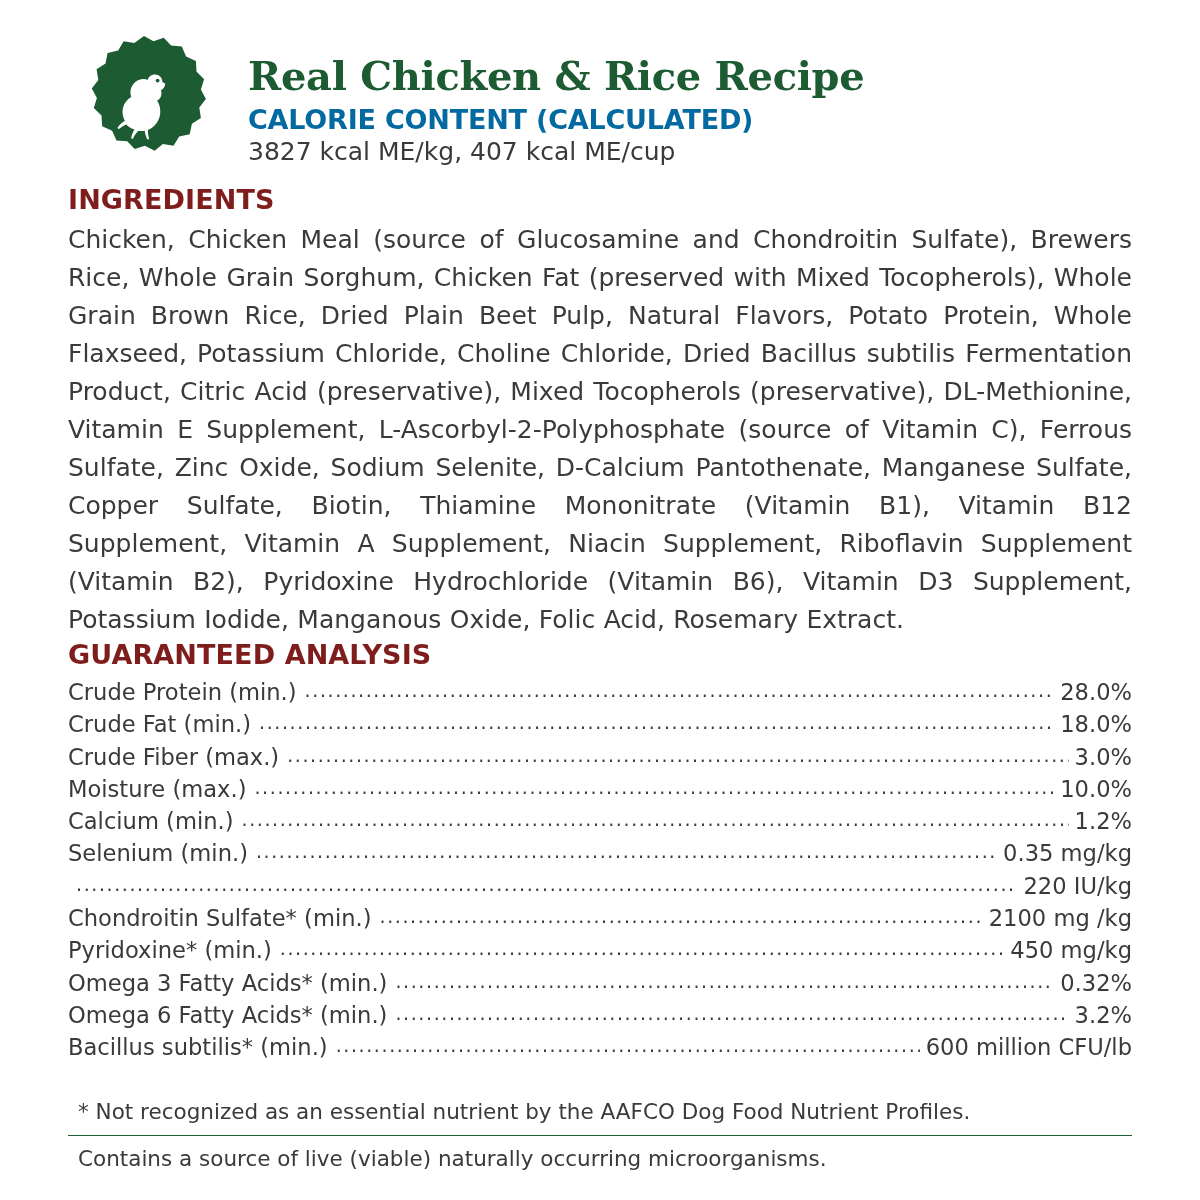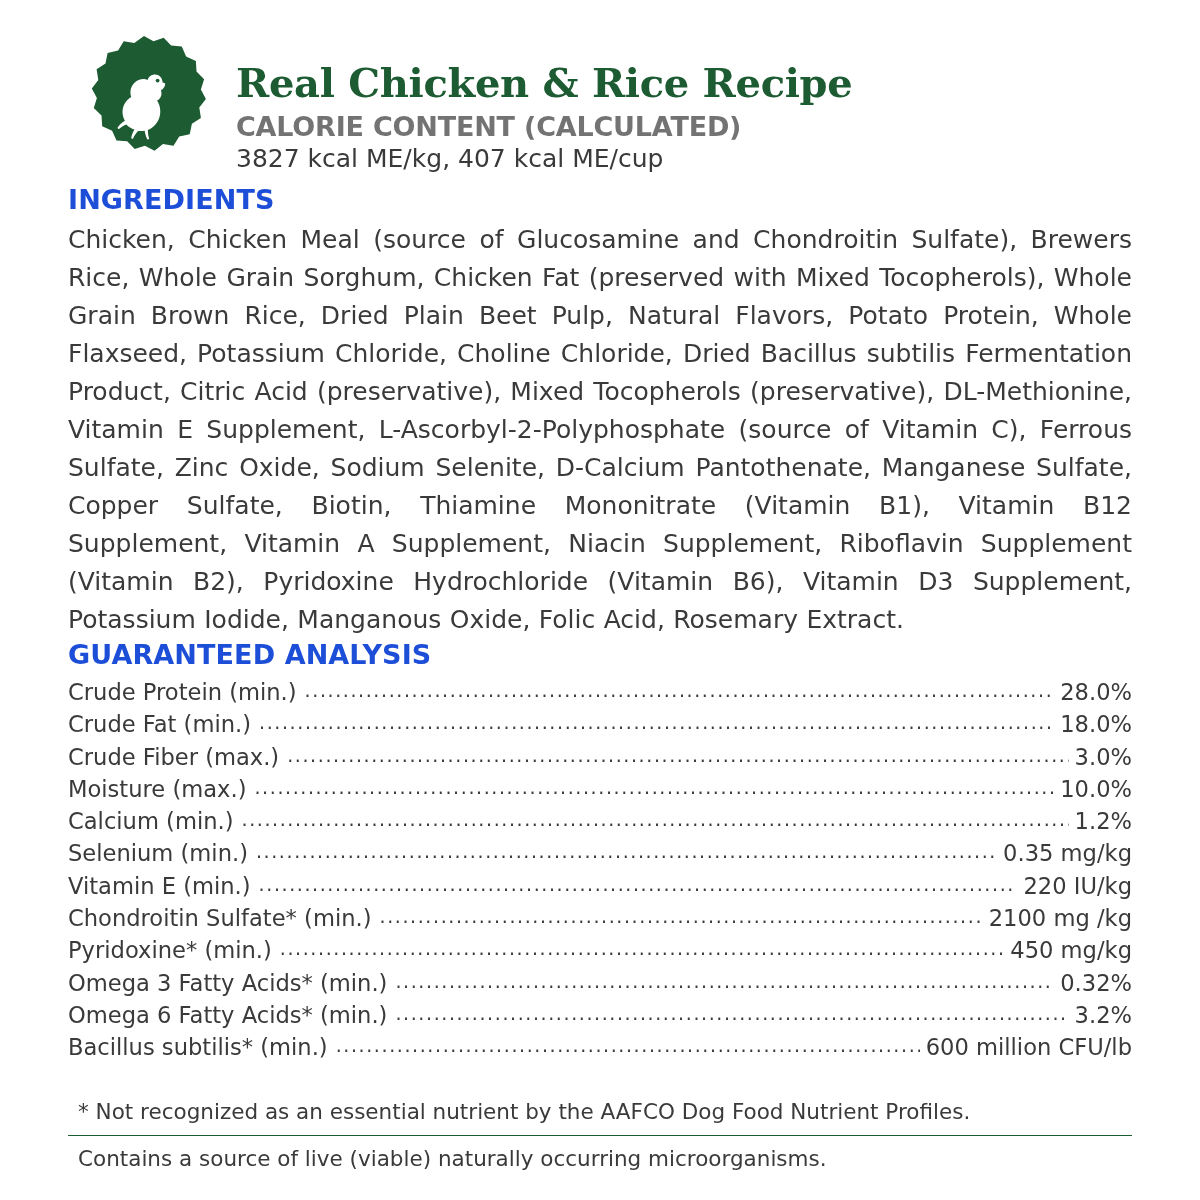--- a/index.html
+++ b/index.html
@@ -18,22 +18,22 @@
     position: relative;
     width: 1200px;
     height: 1200px;
     box-sizing: border-box;
     padding: 28px 68px 0 68px;
   }
 
   
   .header {
     display: flex;
-    align-items: flex-end;
-    gap: 22px;
+    align-items: center;
+    gap: 34px;
     padding-left: 6px;
     margin-bottom: 10px;
   }
   .badge {
     width: 140px;
     height: 140px;
     flex: 0 0 140px;
     position: relative;
     margin-top: 6px;
   }
@@ -47,38 +47,38 @@
     font-size: 40px;
     font-weight: bold;
     color: #1d5b32;
     letter-spacing: -0.3px;
     line-height: 1.05;
     margin: 0 0 8px 0;
   }
   .calorie-heading {
     font-size: 27px;
     font-weight: bold;
-    color: #737373;
+    color: #0369a1;
     letter-spacing: -0.2px;
     line-height: 1.1;
     margin: 0 0 4px 0;
   }
   .calorie-value {
     font-size: 25px;
     color: #3a3a3a;
     font-weight: 400;
     line-height: 1.15;
     margin: 0;
   }
 
   
   .section-heading {
     font-size: 27px;
     font-weight: bold;
-    color: #1d4ed8;
+    color: #7f1d1d;
     letter-spacing: 0.1px;
     margin: 0 0 6px 0;
   }
   .ingredients-block { margin-top: 6px; }
   .ingredients-text {
     font-size: 25px;
     line-height: 1.52;
     color: #3a3a3a;
     text-align: justify;
     margin: 0;
@@ -199,21 +199,20 @@
         <span class="analysis-label">Calcium (min.)</span>
         <span class="dots">......................................................................................................................................................</span>
         <span class="analysis-value">1.2%</span>
       </li>
       <li class="analysis-row">
         <span class="analysis-label">Selenium (min.)</span>
         <span class="dots">......................................................................................................................................................</span>
         <span class="analysis-value">0.35 mg/kg</span>
       </li>
       <li class="analysis-row">
-        <span class="analysis-label">Vitamin E (min.)</span>
         <span class="dots">......................................................................................................................................................</span>
         <span class="analysis-value">220 IU/kg</span>
       </li>
       <li class="analysis-row">
         <span class="analysis-label">Chondroitin Sulfate* (min.)</span>
         <span class="dots">......................................................................................................................................................</span>
         <span class="analysis-value">2100 mg /kg</span>
       </li>
       <li class="analysis-row">
         <span class="analysis-label">Pyridoxine* (min.)</span>

